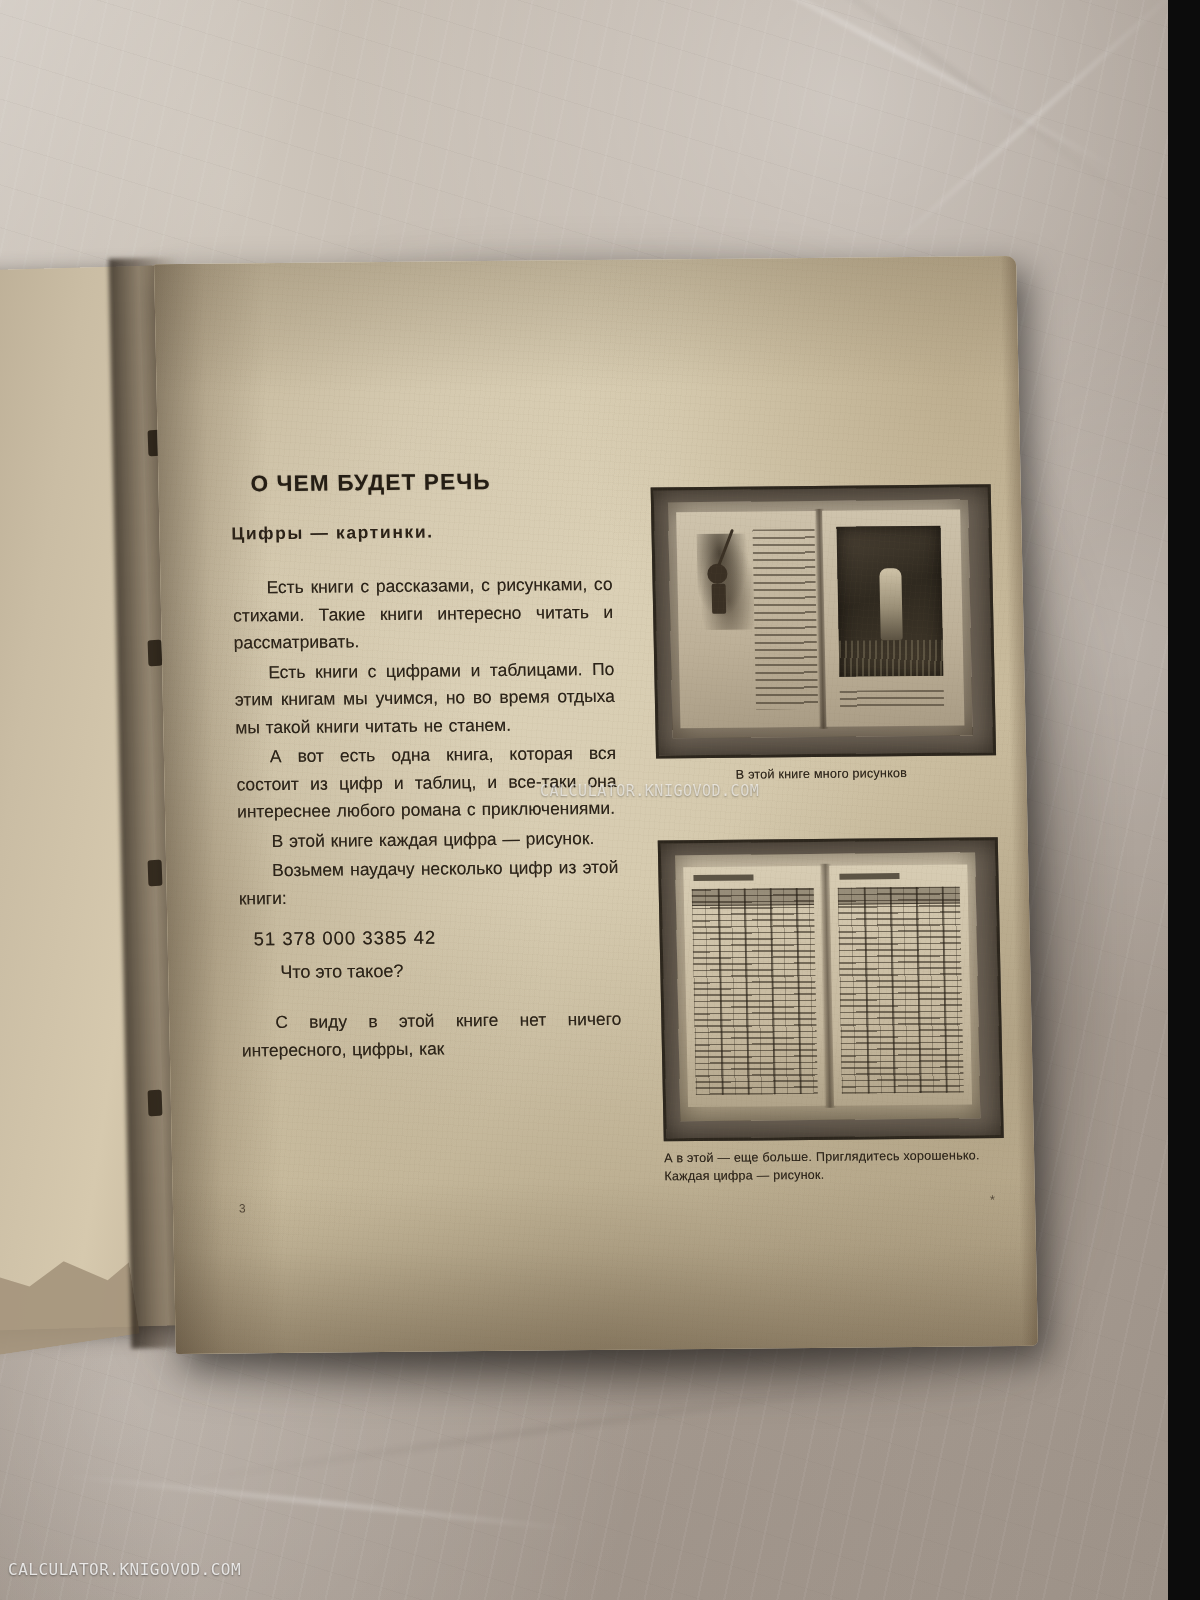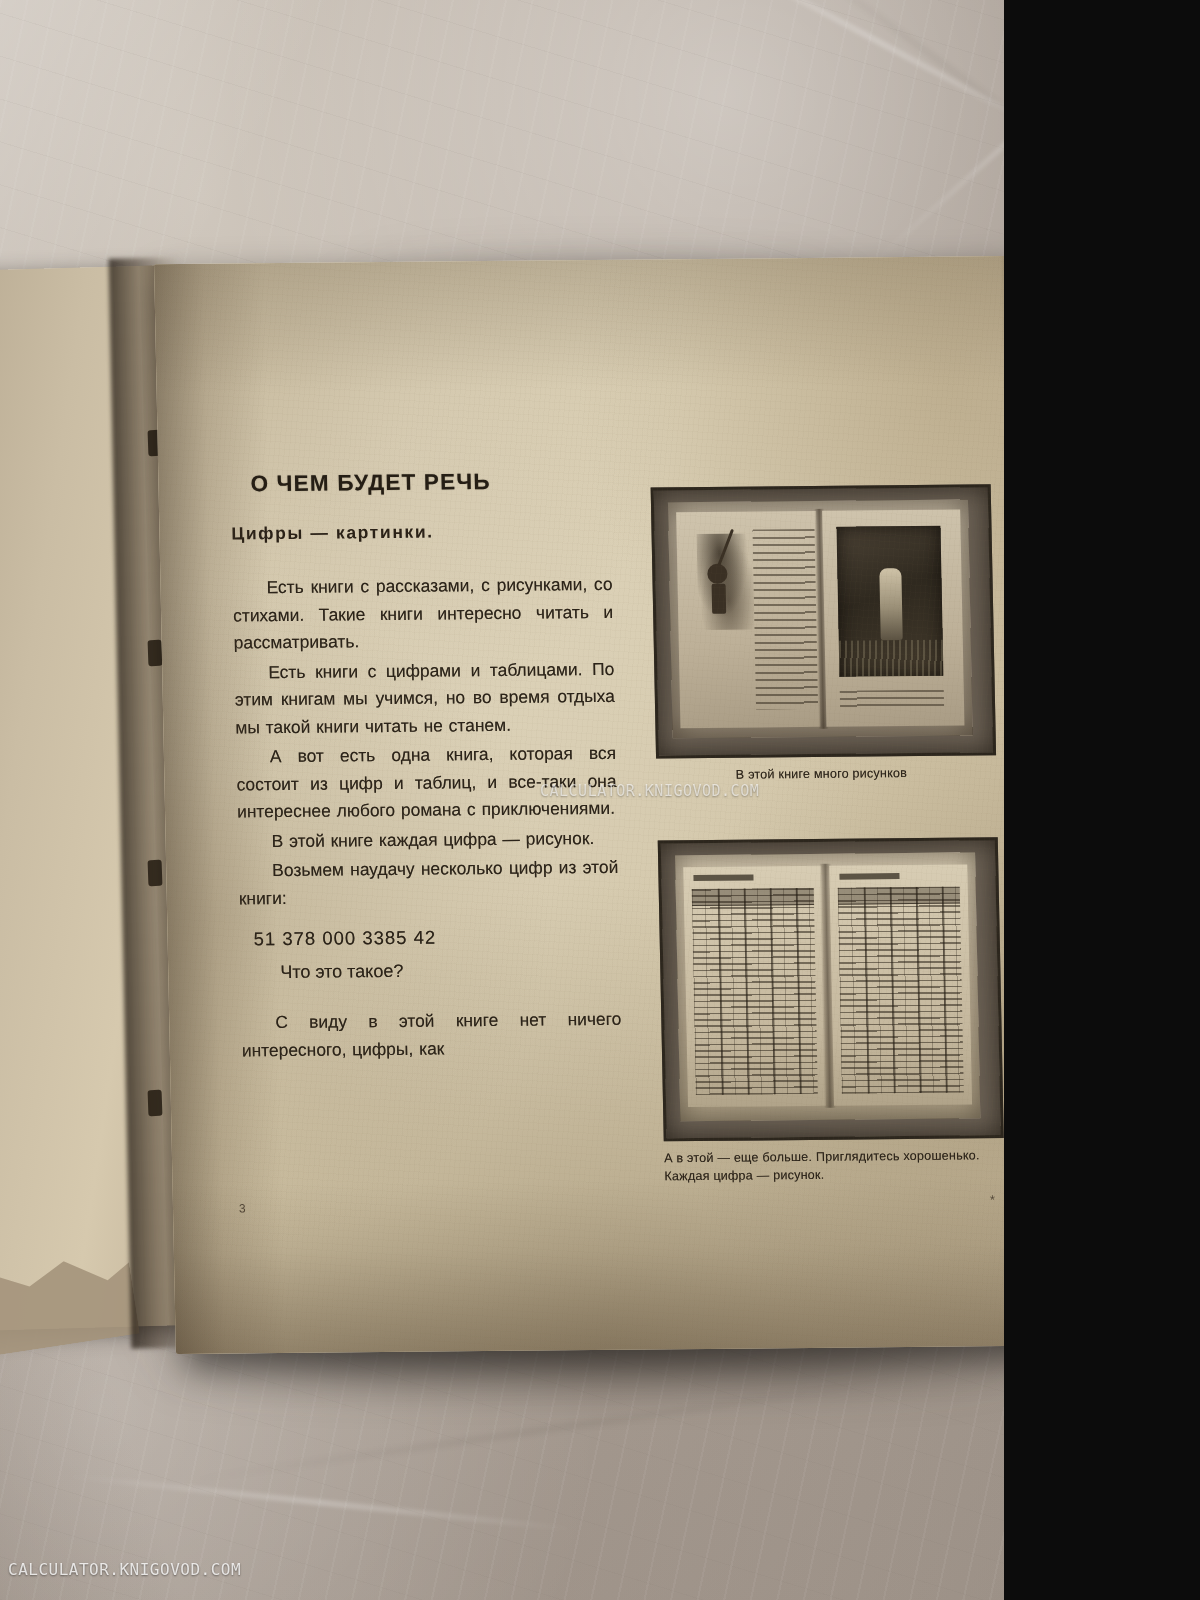--- a/index.html
+++ b/index.html
@@ -9,21 +9,21 @@
   }
   body {
     width: 1200px;
     height: 1600px;
     overflow: hidden;
     font-family: "Liberation Sans", sans-serif;
   }
 
   #scene {
     position: relative;
-    width: 1004px;
+    width: 1168px;
     height: 1600px;
     overflow: hidden;
     background:
       radial-gradient(ellipse at 20% 12%, #cfc7bd 0%, #b8ada2 40%, #a79c92 70%, #9d9288 100%);
   }
 
   
   .marble-veins {
     position: absolute;
     inset: 0;

